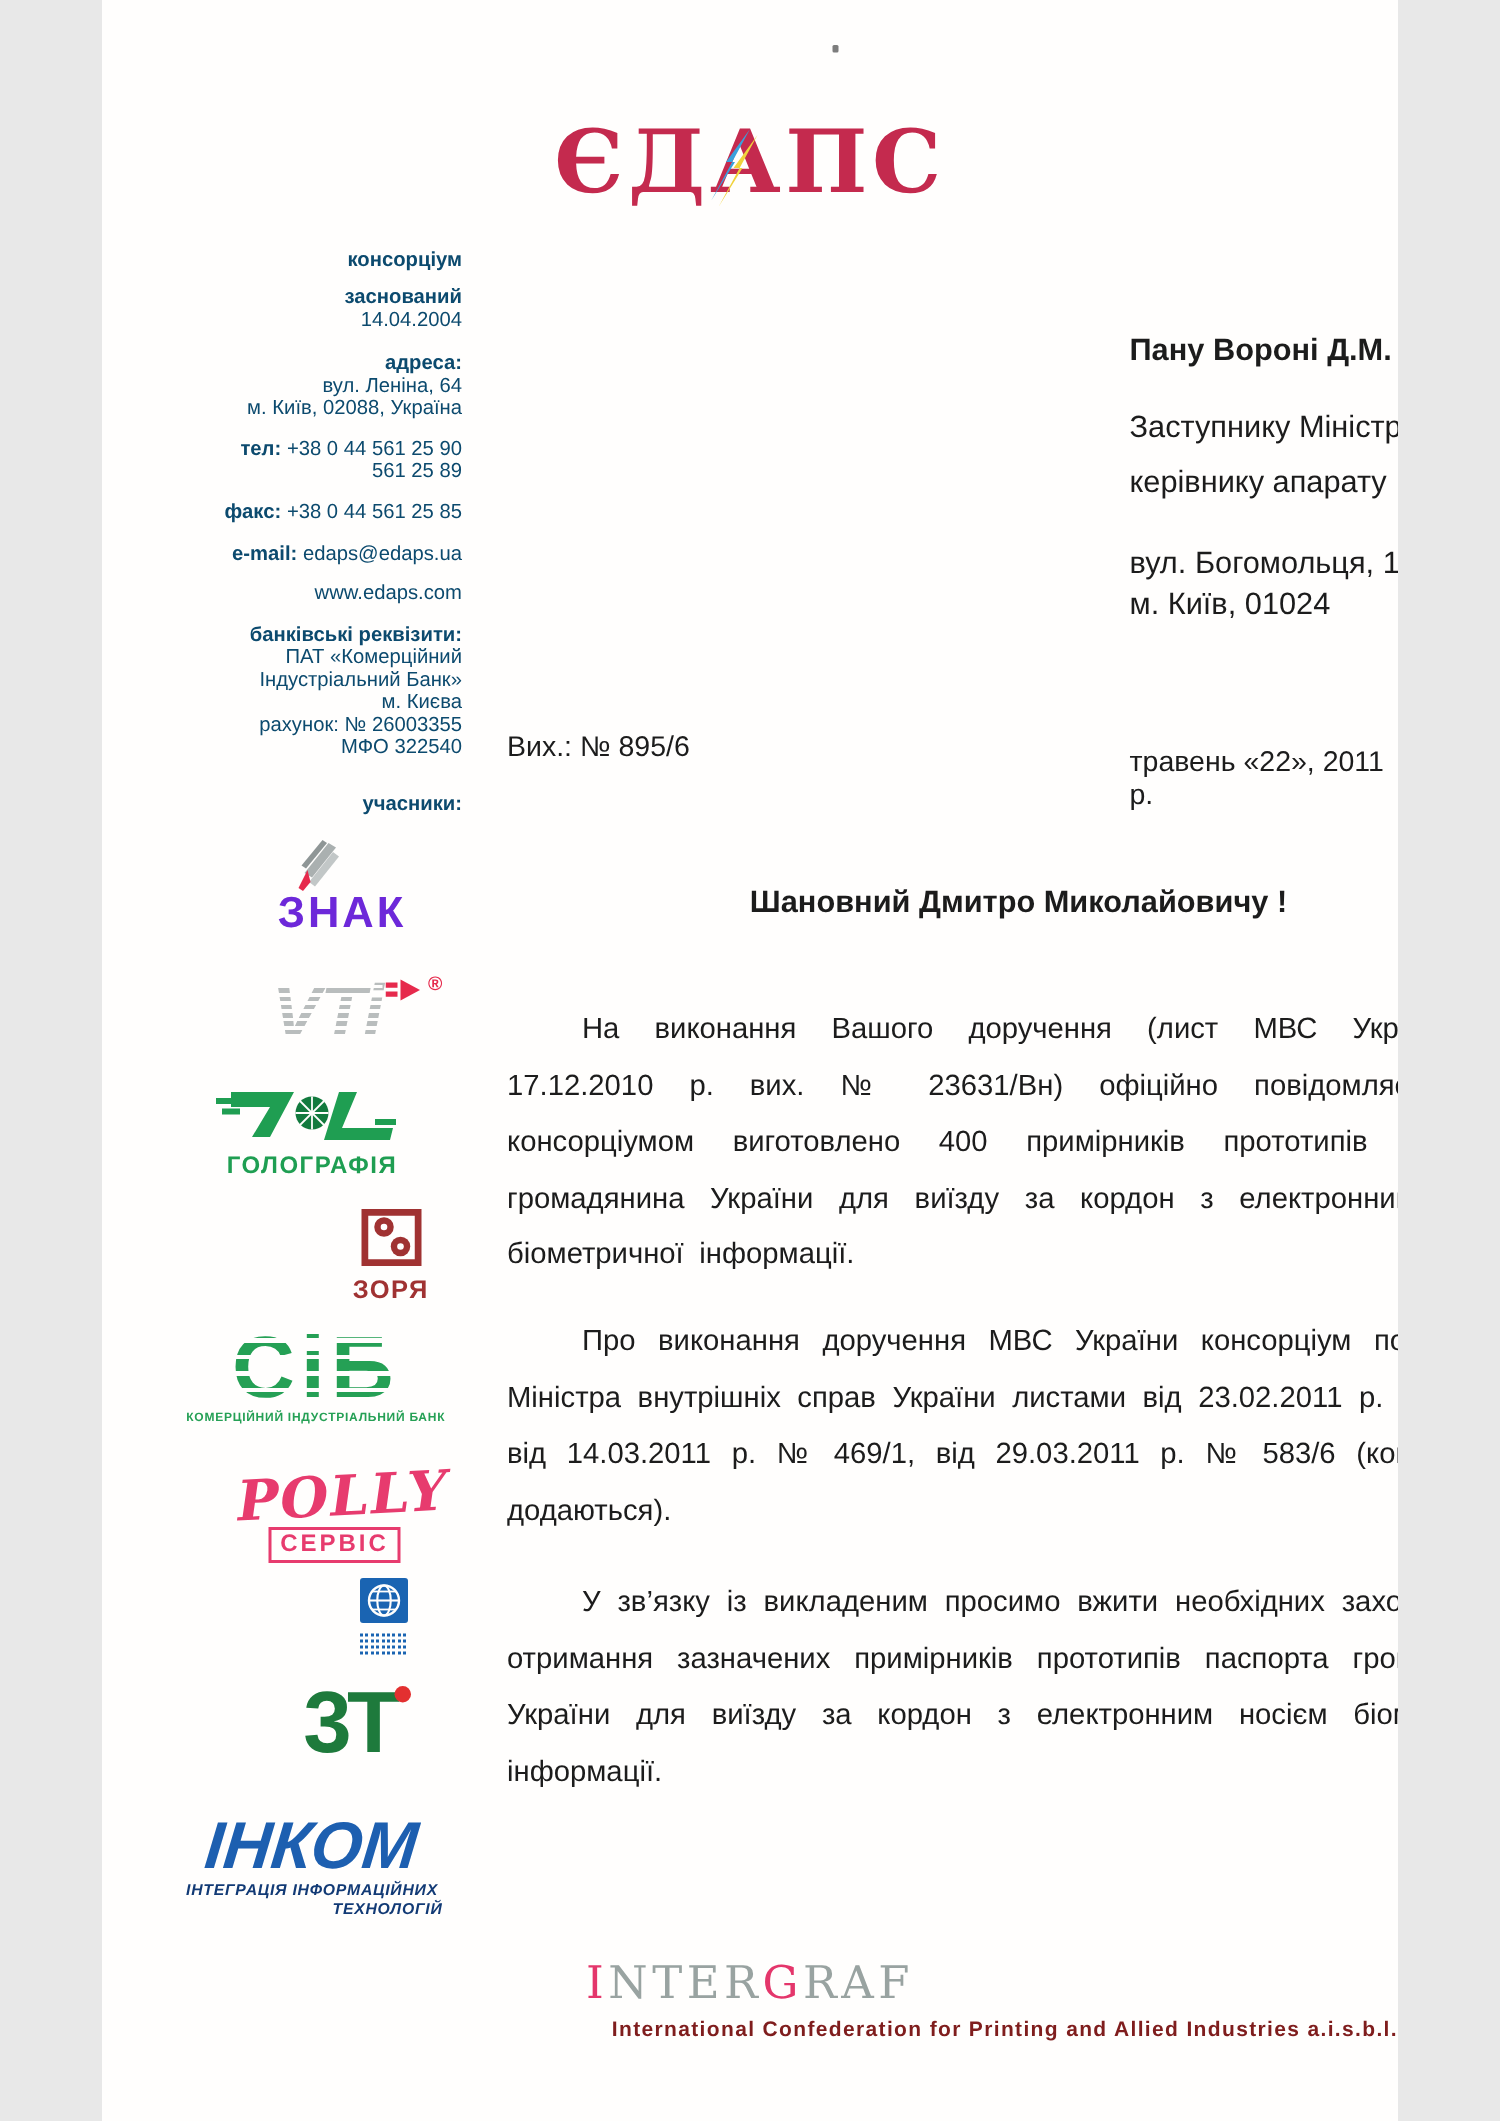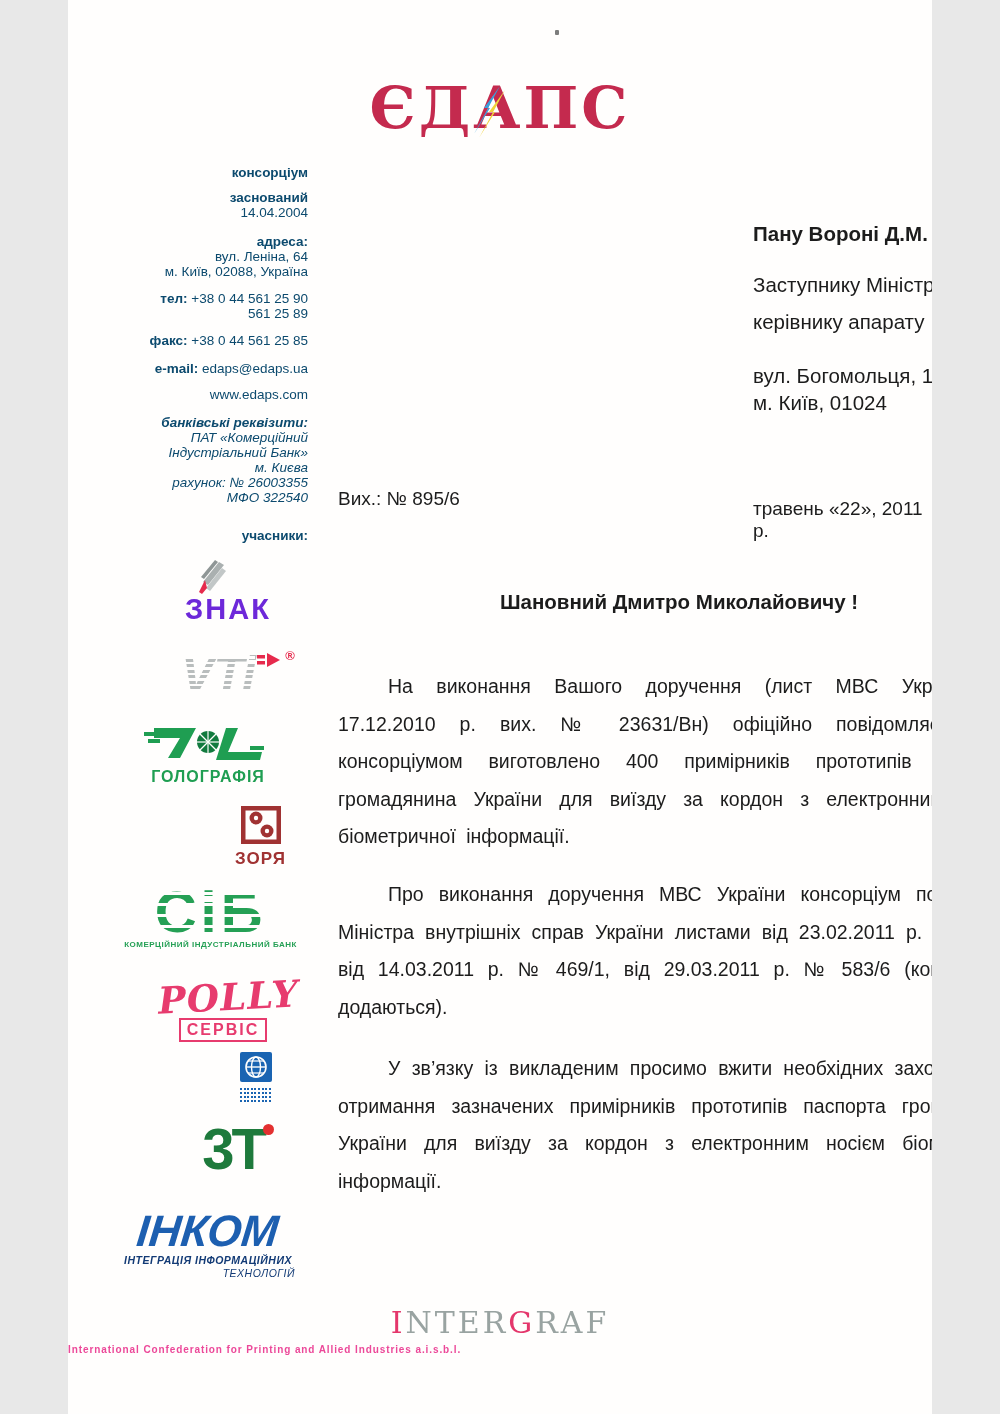--- a/index.html
+++ b/index.html
@@ -21,21 +21,21 @@
   .side-group { position:absolute; left:55px; width:185px; text-align:right;
     font-size:13.5px; line-height:15px; color:#0c4a6e; }
   .side-group b { font-weight:bold; }
   .g-consortium { top:165px; }
   .g-founded    { top:190px; }
   .g-address    { top:234px; }
   .g-phone      { top:291px; }
   .g-fax        { top:333px; }
   .g-email      { top:361px; }
   .g-web        { top:387px; }
-  .g-bank       { top:415px;font-style:italic; }
+  .g-bank       { top:415px; }
   .g-members    { top:528px; }
 
   
   .logo-block { position:absolute; text-align:center; }
 
   .znak { left:95px; top:558px; width:130px; }
   .znak .icon { display:block; margin:0 auto -2px 28px; }
   .znak .txt { font-weight:900; font-size:29px; letter-spacing:2px; color:#6d28d9; line-height:30px; }
 
   .vti { left:80px; top:648px; width:140px; }
@@ -72,21 +72,21 @@
 
   .zt { left:125px; top:1118px; width:80px; }
   .zt .txt { position:relative; display:inline-block; font-weight:900; font-size:58px; line-height:62px;
     color:#1e7a3c; letter-spacing:-3px; }
   .zt .dot { position:absolute; right:-10px; top:6px; width:11px; height:11px; border-radius:50%; background:#e33030; }
 
   .inkom { left:35px; top:1208px; width:210px; }
   .inkom .big { font-style:italic; font-weight:900; font-size:44px; line-height:46px;
     color:#1d5fb0; letter-spacing:0px; transform:skewX(-6deg); display:inline-block; }
   .inkom .cap1 { font-style:italic; font-weight:900; font-size:10.5px; color:#123a75; letter-spacing:.5px; line-height:13px; }
-  .inkom .cap2 { font-style:italic; font-weight:400; font-size:10.5px; color:#123a75; letter-spacing:.5px; line-height:13px; text-align:right; padding-right:18px; }
+  .inkom .cap2 { font-style:italic; font-weight:700; font-size:10.5px; color:#123a75; letter-spacing:.5px; line-height:13px; text-align:right; padding-right:18px; }
 
   
   .recipient { position:absolute; left:685px; top:222px; width:295px; font-size:20.5px; }
   .recipient .name { font-weight:bold; margin-bottom:20px; }
   .recipient .role div { line-height:37px; }
   .recipient .addr { margin-top:22px; }
   .recipient .addr div { line-height:27px; }
 
   
   .ref-number { position:absolute; left:270px; top:488px; font-size:19px; }
@@ -100,22 +100,22 @@
   .p1 { top:668px; }
   .p2 { top:876px; }
   .p3 { top:1050px; }
 
   
   .page-indicator { position:absolute; left:886px; top:1286px; font-size:17px; letter-spacing:2px; }
   .footer-intergraf { position:absolute; left:0; right:0; top:1306px; text-align:center;
     font-family:"DejaVu Serif", serif; font-size:30px; line-height:34px;
     letter-spacing:3px; color:#99a3a1; }
   .footer-intergraf .red { color:#e4366b; }
-  .footer-caption { position:absolute; left:0; right:0; top:1344px; text-align:left;
-    font-size:10px; letter-spacing:.9px; color:#ec4899; font-weight:bold; }
+  .footer-caption { position:absolute; left:0; right:0; top:1344px; text-align:right;
+    font-size:14px; letter-spacing:.9px; color:#7f1d1d; font-weight:bold; }
 </style>
 </head>
 <body>
 
 <div class="page">
 
   <div class="speck"></div>
 
   <div class="edaps-logo">
     <span>ЄД</span><span>А</span><span>ПС</span>

